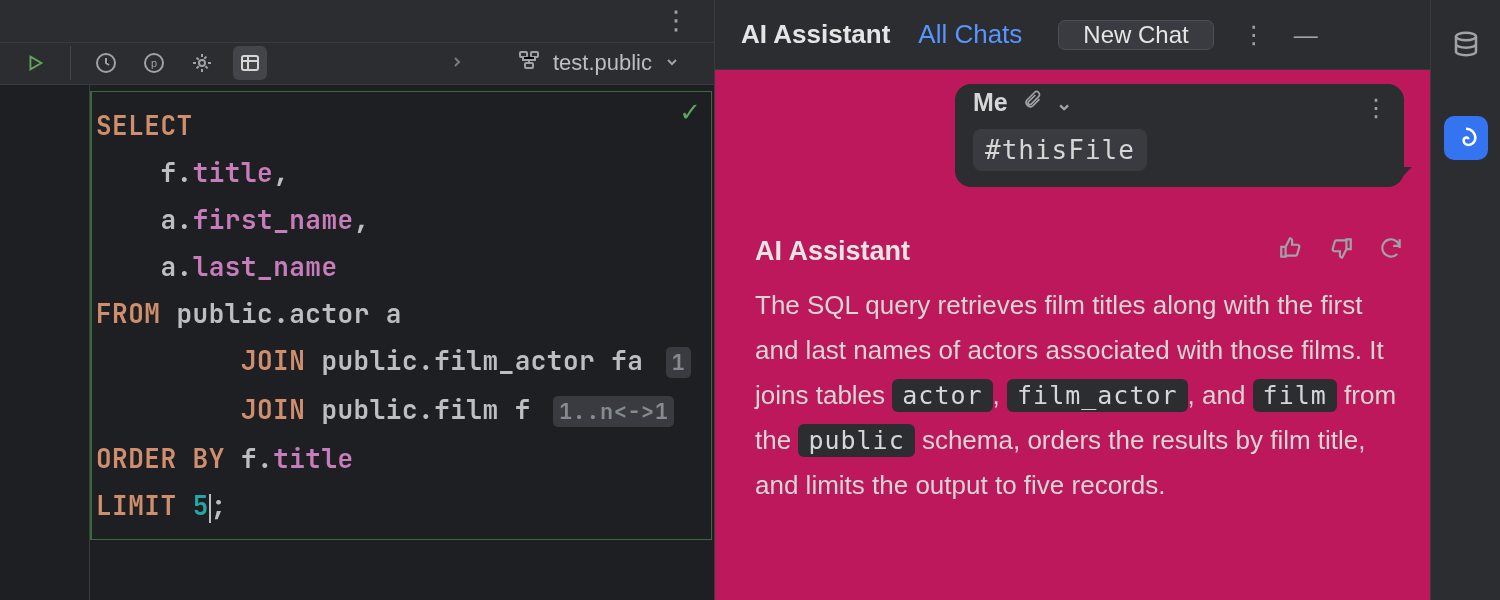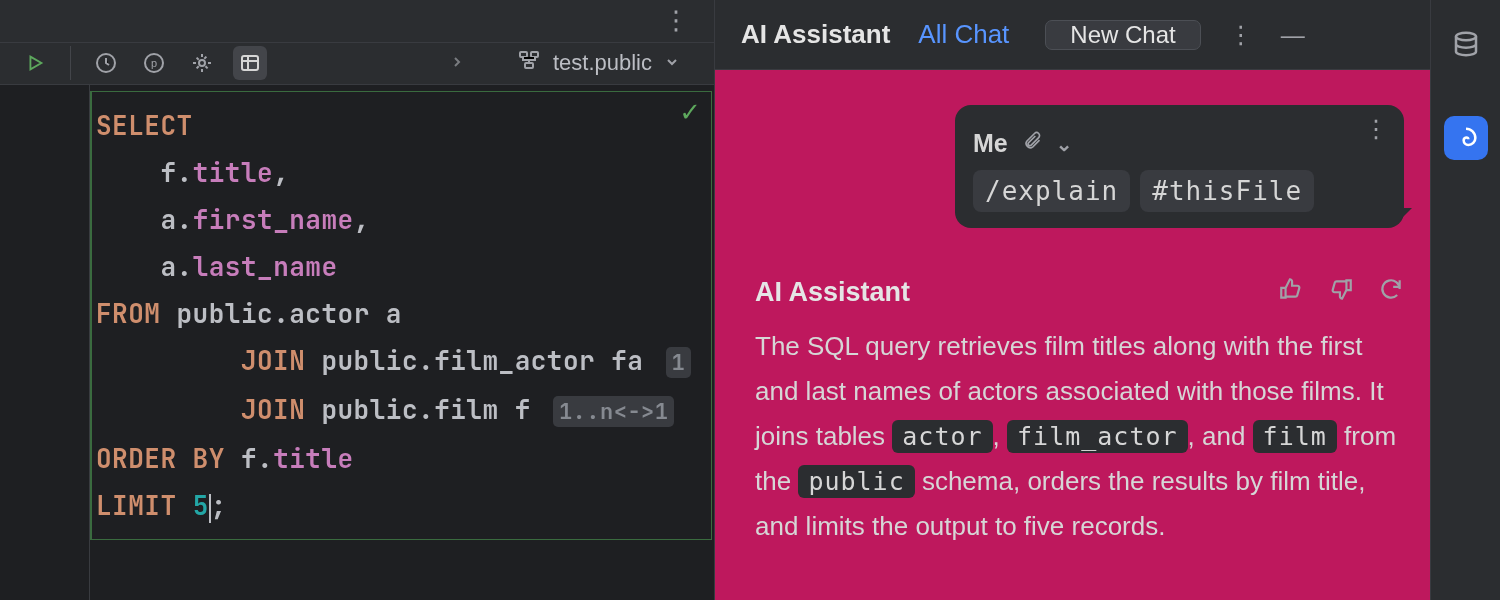--- a/index.html
+++ b/index.html
@@ -193,23 +193,22 @@
   }
   .chat-body {
     flex: 1;
     padding: 14px 26px 0 40px;
     overflow: hidden;
   }
   .msg-user {
     margin-left: 200px;
     background: #2b2d30;
     border-radius: 16px;
-    padding: 24px 18px 16px 18px;
+    padding: 4px 18px 16px 18px;
     position: relative;
-    margin-top: 21px;
   }
   .msg-user-head {
     display: flex;
     align-items: center;
     gap: 14px;
     font-size: 25px;
     font-weight: 700;
     color: #d6d6d6;
     margin-bottom: 12px;
   }
@@ -370,40 +369,39 @@
          <span class="kw">JOIN</span> <span class="txt">public</span><span class="punct">.</span><span class="txt">film</span> <span class="txt">f</span> <span class="hint">1..n&lt;-&gt;1</span>
 <span class="kw">ORDER BY</span> <span class="txt">f</span><span class="punct">.</span><span class="prop">title</span>
 <span class="kw">LIMIT</span> <span class="num">5</span><span class="caret"></span><span class="punct">;</span></pre>
     </div>
   </div>
 </div>
 
 <div class="chat-pane">
   <div class="chat-header">
     <span class="chat-title">AI Assistant</span>
-    <span class="all-chats">All Chat</span>
+    <span class="all-chats">All Chats</span>
     <span class="new-chat-btn">New Chat</span>
     <span class="ch-icon">⋮</span>
     <span class="ch-icon">—</span>
   </div>
 
   <div class="chat-body">
     <div class="msg-user">
       <div class="msg-user-head">
         <span>Me</span>
         <span class="attach-icon">
           <svg width="20" height="20" viewBox="0 0 24 24">
               <path fill="none" stroke="#a0a2a8" stroke-width="2" d="M21 11l-8 8a5 5 0 01-7-7l9-9a3.5 3.5 0 015 5l-9 9a2 2 0 01-3-3l8-8"></path>
             </svg>
         </span>
         <span class="attach-icon" style="font-size:20px">⌄</span>
       </div>
       <span class="user-menu">⋮</span>
       <div class="chips">
-        <span class="chip">/explain</span>
         <span class="chip">#thisFile</span>
       </div>
       <span class="msg-tail"></span>
     </div>
 
     <div class="msg-ai-head">
       <span class="name">AI Assistant</span>
       <div class="msg-ai-actions">
         <span>
           <svg width="26" height="26" viewBox="0 0 24 24">

